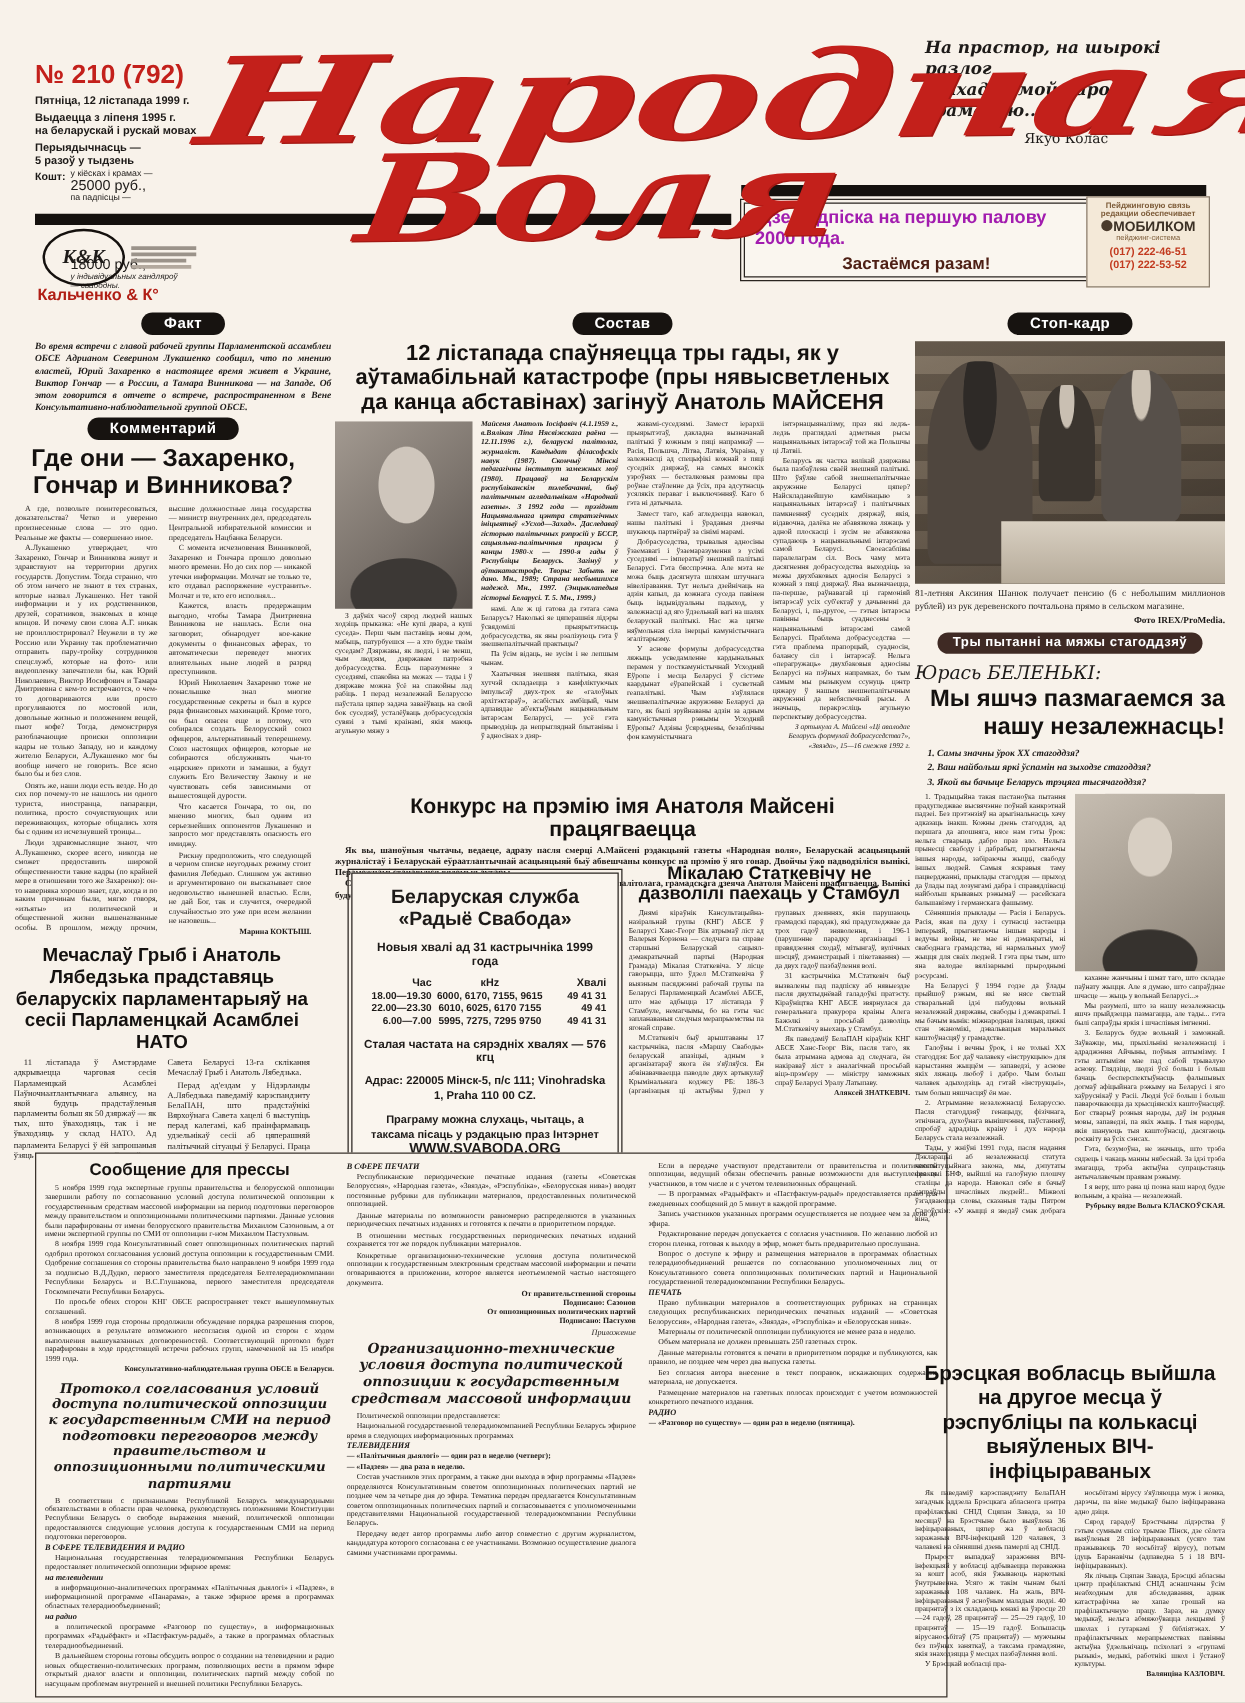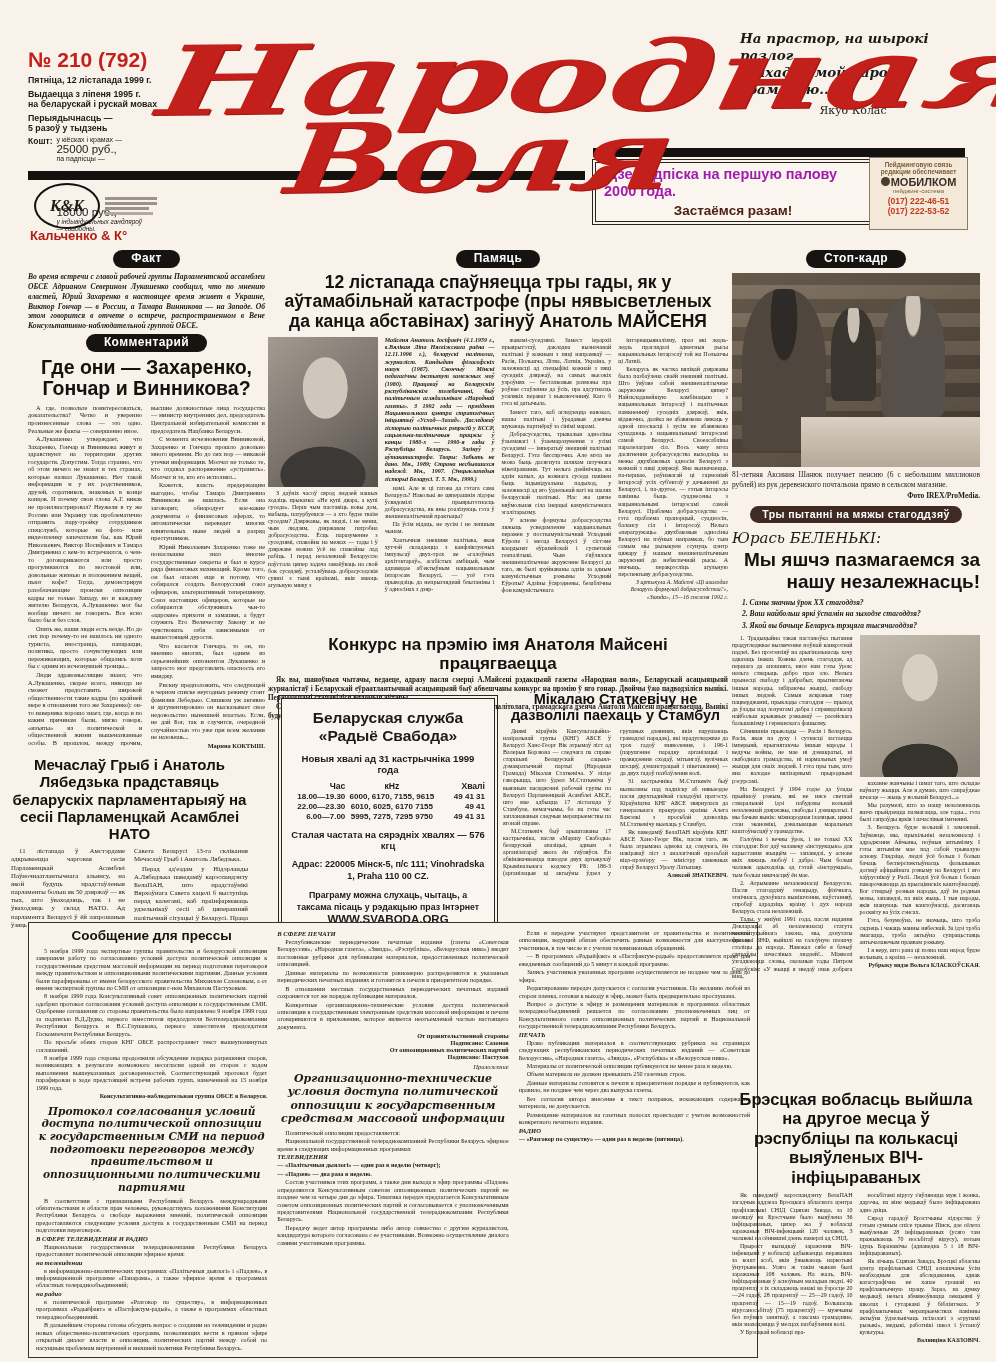--- a/index.html
+++ b/index.html
@@ -91,21 +91,21 @@
       <div style="width:48px;height:3px;background:#b3a99e;margin:2px 0;"></div>
     </div>
   </div>
   <div class="abs sans" style="left:30px;top:228px;color:#b01e15;font-weight:bold;font-size:13px;">Кальченко &amp; К°</div>
 
   <div class="abs" style="left:28px;top:250px;width:237px;">
     <span class="pill">Факт</span>
     <div style="font-style:italic;font-weight:bold;font-size:7.6px;line-height:1.3;text-align:justify;margin-top:4px;">Во время встречи с главой рабочей группы Парламентской ассамблеи ОБСЕ Адрианом Северином Лукашенко сообщил, что по мнению властей, Юрий Захаренко в настоящее время живет в Украине, Виктор Гончар — в России, а Тамара Винникова — на Западе. Об этом говорится в отчете о встрече, распространенном в Вене Консультативно-наблюдательной группой ОБСЕ.</div>
   </div>
 
-  <div class="abs" style="left:28px;top:334px;width:237px;">
+  <div class="abs" style="left:12px;top:334px;width:237px;">
     <span class="pill">Комментарий</span>
     <div class="headline" style="font-size:19.5px;margin:5px 0 4px;">Где они — Захаренко, Гончар и Винникова?</div>
     <div class="bt cols2 endsig" style="height:352px;overflow:hidden;">
         <p>А где, позвольте поинтересоваться, доказательства? Четко и уверенно произнесенные слова — это одно. Реальные же факты — совершенно иное.</p>
         <p>А.Лукашенко утверждает, что Захаренко, Гончар и Винникова живут и здравствуют на территории других государств. Допустим. Тогда странно, что об этом ничего не знают в тех странах, которые назвал Лукашенко. Нет такой информации и у их родственников, друзей, соратников, знакомых в конце концов. И почему свои слова А.Г. никак не проиллюстрировал? Неужели в ту же Россию или Украину так проблематично отправить пару-тройку сотрудников спецслужб, которые на фото- или видеопленку запечатлели бы, как Юрий Николаевич, Виктор Иосифович и Тамара Дмитриевна с кем-то встречаются, о чем-то договариваются или просто прогуливаются по мостовой или, довольные жизнью и положением вещей, пьют кофе? Тогда, демонстрируя разоблачающие происки оппозиции кадры не только Западу, но и каждому жителю Беларуси, А.Лукашенко мог бы вообще ничего не говорить. Все ясно было бы и без слов.</p>
         <p>Опять же, наши люди есть везде. Но до сих пор почему-то не нашлось ни одного туриста, иностранца, папарацци, политика, просто сочувствующих или переживающих, которые общались хотя бы с одним из исчезнувшей троицы...</p>
         <p>Люди здравомыслящие знают, что А.Лукашенко, скорее всего, никогда не сможет предоставить широкой общественности такие кадры (по крайней мере в отношении того же Захаренко): он-то наверняка хорошо знает, где, когда и по каким причинам были, мягко говоря, «изъяты» из политической и общественной жизни вышеназванные особы. В прошлом, между прочим, высшие должностные лица государства — министр внутренних дел, председатель Центральной избирательной комиссии и председатель Нацбанка Беларуси.</p>
         <p>С момента исчезновения Винниковой, Захаренко и Гончара прошло довольно много времени. Но до сих пор — никакой утечки информации. Молчат не только те, кто отдавал распоряжение «устранить». Молчат и те, кто его исполнял...</p>
         <p>Кажется, власть предержащим выгодно, чтобы Тамара Дмитриевна Винникова не нашлась. Если она заговорит, обнародует кое-какие документы о финансовых аферах, то автоматически переведет многих влиятельных ныне людей в разряд преступников.</p>
         <p>Юрий Николаевич Захаренко тоже не понаслышке знал многие государственные секреты и был в курсе ряда финансовых махинаций. Кроме того, он был опасен еще и потому, что собирался создать Белорусский союз офицеров, альтернативный теперешнему. Союз настоящих офицеров, которые не собираются обслуживать чьи-то «царские» прихоти и замашки, а будут служить Его Величеству Закону и не чувствовать себя зависимыми от вышестоящей дурости.</p>
@@ -118,21 +118,21 @@
   <div class="abs" style="left:11px;top:756px;width:237px;">
     <div class="headline" style="font-size:15px;line-height:1.15;">Мечаслаў Грыб і Анатоль Лябедзька прадставяць беларускіх парламентарыяў на сесіі Парламенцкай Асамблеі НАТО</div>
     <div class="bt cols2 endsig" style="height:148px;overflow:hidden;margin-top:5px;font-size:6.8px;">
         <p>11 лістапада ў Амстэрдаме адкрываецца чарговая сесія Парламенцкай Асамблеі Паўночнаатлантычнага альянсу, на якой будуць прадстаўленыя парламенты больш як 50 дзяржаў — як тых, што ўваходзяць, так і не ўваходзяць у склад НАТО. Ад парламента Беларусі ў ёй запрошаныя ўзяць удзел дэпутаты Вярхоўнага Савета Беларусі 13-га склікання Мечаслаў Грыб і Анатоль Лябедзька.</p>
         <p>Перад ад'ездам у Нідэрланды А.Лябедзька паведаміў карэспандэнту БелаПАН, што прадстаўнікі Вярхоўнага Савета хацелі б выступіць перад калегамі, каб праінфармаваць удзельнікаў сесіі аб цяперашняй палітычнай сітуацыі ў Беларусі. Праца сесіі завершыцца 15 лістапада.</p>
         <p>Уладзімір ГЛОД, БелаПАН.</p>
       </div>
   </div>
 
   <div class="abs" style="left:268px;top:250px;width:460px;">
-    <span class="pill">Памяць</span>
+    <span class="pill">Состав</span>
     <div class="headline" style="font-size:17.5px;margin:5px 4px 6px;">12 лістапада спаўняецца тры гады, як у аўтамабільнай катастрофе (пры нявысветленых да канца абставінах) загінуў Анатоль МАЙСЕНЯ</div>
     <div style="display:flex;gap:7px;height:330px;overflow:hidden;">
       <div style="flex:1;min-width:0;">
         <div class="photo" style="width:100%;height:150px;margin-bottom:3px;background:
              radial-gradient(ellipse 38px 52px at 52% 34%, #cfc6bc 0 58%, transparent 60%),
              radial-gradient(ellipse 60px 40px at 50% 92%, #3c3835 0 70%, transparent 72%),
              linear-gradient(140deg,#a39a91 0%,#7b736c 55%,#57504b 100%);"></div>
         <div class="bt tiny">
             <p>З даўніх часоў сярод людзей нашых ходзіць прыказка: «Не купі двара, а купі суседа». Перш чым паставіць новы дом, мабыць, патурбуешся — а хто будзе тваім суседам? Дзяржавы, як людзі, і не менш, чым людзям, дзяржавам патрэбна добрасуседства. Ёсць паразуменне з суседзямі, спакойна на межах — тады і ў дзяржаве можна ўсё на спакойны лад рабіць. І перад незалежнай Беларуссю паўстала цяпер задача заваёўваць на свой бок суседзяў, усталёўваць добрасуседскія сувязі з тымі краінамі, якія маюць агульную мяжу з</p>
           </div>

